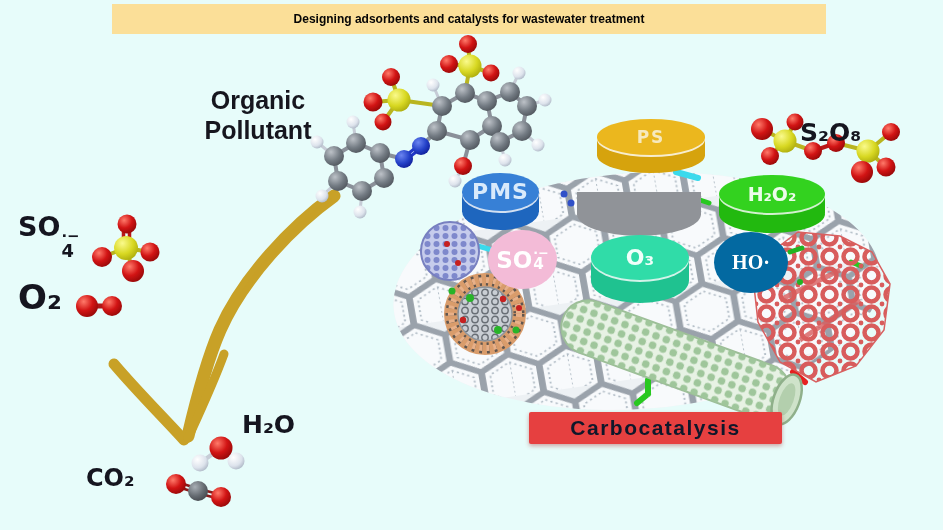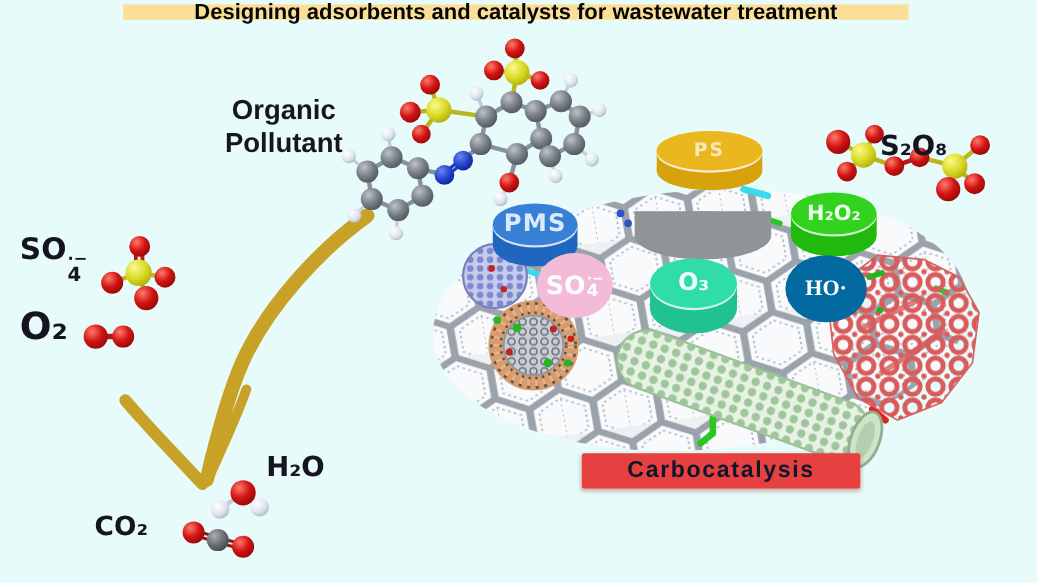--- a/index.html
+++ b/index.html
@@ -2,22 +2,22 @@
 <html><head>
 <meta charset="utf-8">
 <style>
   html,body{margin:0;padding:0;}
   #stage{position:relative;width:943px;height:530px;background:#E7FCFA;overflow:hidden;
          font-family:"Liberation Sans","DejaVu Sans",sans-serif;}
   #stage svg{position:absolute;left:0;top:0;}
   .abs{position:absolute;}
   .chem{font-family:"DejaVu Sans","Liberation Sans",sans-serif;font-weight:700;color:#15151f;}
   
-  #title-banner{left:112px;top:4px;width:714px;height:14px;background:#FBDF98;
-    display:flex;align-items:center;justify-content:center;font-size:20px;font-weight:700;color:#050505;text-align:right;}
+  #title-banner{left:112px;top:4px;width:714px;height:30px;background:#FBDF98;
+    display:flex;align-items:center;justify-content:center;font-size:12px;font-weight:700;color:#050505;text-align:right;}
   
   #organic-label{left:183px;top:85px;width:150px;text-align:center;font-size:25px;font-weight:700;
     line-height:30px;color:#16161e;}
   #s2o8-label{left:800px;top:90px;font-size:25px;margin-top:28px;}
   #so4-label{left:18px;top:211px;font-size:27px;}
   #o2-label{left:18px;top:277px;font-size:34px;}
   #h2o-label{left:242px;top:410px;font-size:25px;}
   #co2-label{left:86px;top:464px;font-size:24px;}
   
   .stack{display:inline-flex;flex-direction:column;line-height:0.85;vertical-align:-5px;margin-left:1px;}
@@ -310,58 +310,58 @@
   <div class="abs chem" id="o2-label">
     <span>O₂</span>
   </div>
   <div class="abs chem" id="h2o-label">
     <span>H₂O</span>
   </div>
   <div class="abs chem" id="co2-label">
     <span>CO₂</span>
   </div>
 
-  <div class="cyl" style="left:597px;top:119px;width:96px;height:54px;--c1:#EBB71E;--c2:#D6A30D;">
+  <div class="cyl" style="left:597px;top:119px;width:108px;height:54px;--c1:#EBB71E;--c2:#D6A30D;">
     <div class="cyl-bottom"></div>
     <div class="cyl-band"></div>
     <div class="cyl-top">
       <span class="cyl-label" style="color:#F6E9BE;font-size:17px;letter-spacing:2px">PS</span>
     </div>
   </div>
 
-  <div class="cyl" style="left:448px;top:173px;width:77px;height:57px;margin-top:12px;--c1:#3780D6;--c2:#1E66BE;">
+  <div class="cyl" style="left:462px;top:173px;width:77px;height:57px;--c1:#3780D6;--c2:#1E66BE;">
     <div class="cyl-bottom"></div>
     <div class="cyl-band"></div>
     <div class="cyl-top">
       <span class="cyl-label" style="color:#D9EAFB;font-size:22px;letter-spacing:1px">PMS</span>
     </div>
   </div>
 
   <div class="cyl" style="left:577px;top:170px;width:124px;height:66px;--c1:#A7A9AD;--c2:#909398;">
     <div class="cyl-bottom"></div>
     <div class="cyl-band"></div>
   </div>
 
-  <div class="cyl" style="left:719px;top:175px;width:78px;height:58px;--c1:#33D21F;--c2:#22B90F;">
+  <div class="cyl" style="left:719px;top:175px;width:106px;height:58px;--c1:#33D21F;--c2:#22B90F;">
     <div class="cyl-bottom"></div>
     <div class="cyl-band"></div>
     <div class="cyl-top">
       <span class="cyl-label" style="color:#ECFCEA;font-size:19px">H₂O₂</span>
     </div>
   </div>
 
   <div class="disc" style="left:488px;top:230px;width:69px;height:59px;background:#F3BBD7;color:#fff;font-size:23px;">
     <span>SO</span>
       <span class="stack" style="vertical-align:-6px">
         <span class="ssup">·−</span>
         <span class="ssub">4</span>
       </span>
   </div>
 
-  <div class="cyl" style="left:591px;top:235px;width:79px;height:68px;--c1:#30DCA8;--c2:#1FC290;">
+  <div class="cyl" style="left:591px;top:235px;width:98px;height:68px;--c1:#30DCA8;--c2:#1FC290;">
     <div class="cyl-bottom"></div>
     <div class="cyl-band"></div>
     <div class="cyl-top">
       <span class="cyl-label" style="color:#F0FFFA;font-size:22px">O₃</span>
     </div>
   </div>
 
   <div class="disc" id="badge-ho" style="left:714px;top:232px;width:74px;height:61px;background:#0369a1;color:#fff;font-size:20px;">
     <span>HO·</span>
   </div>

